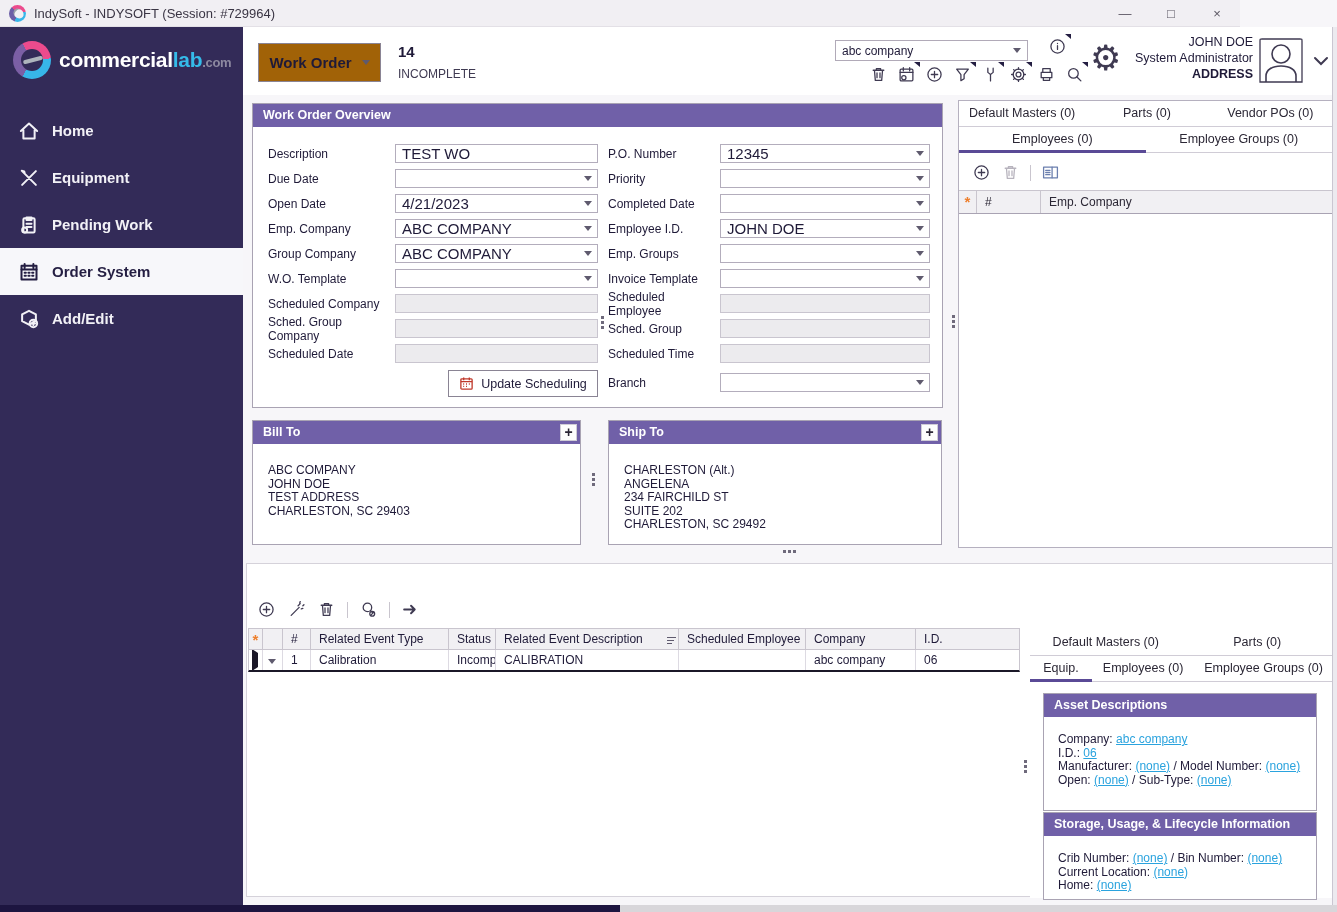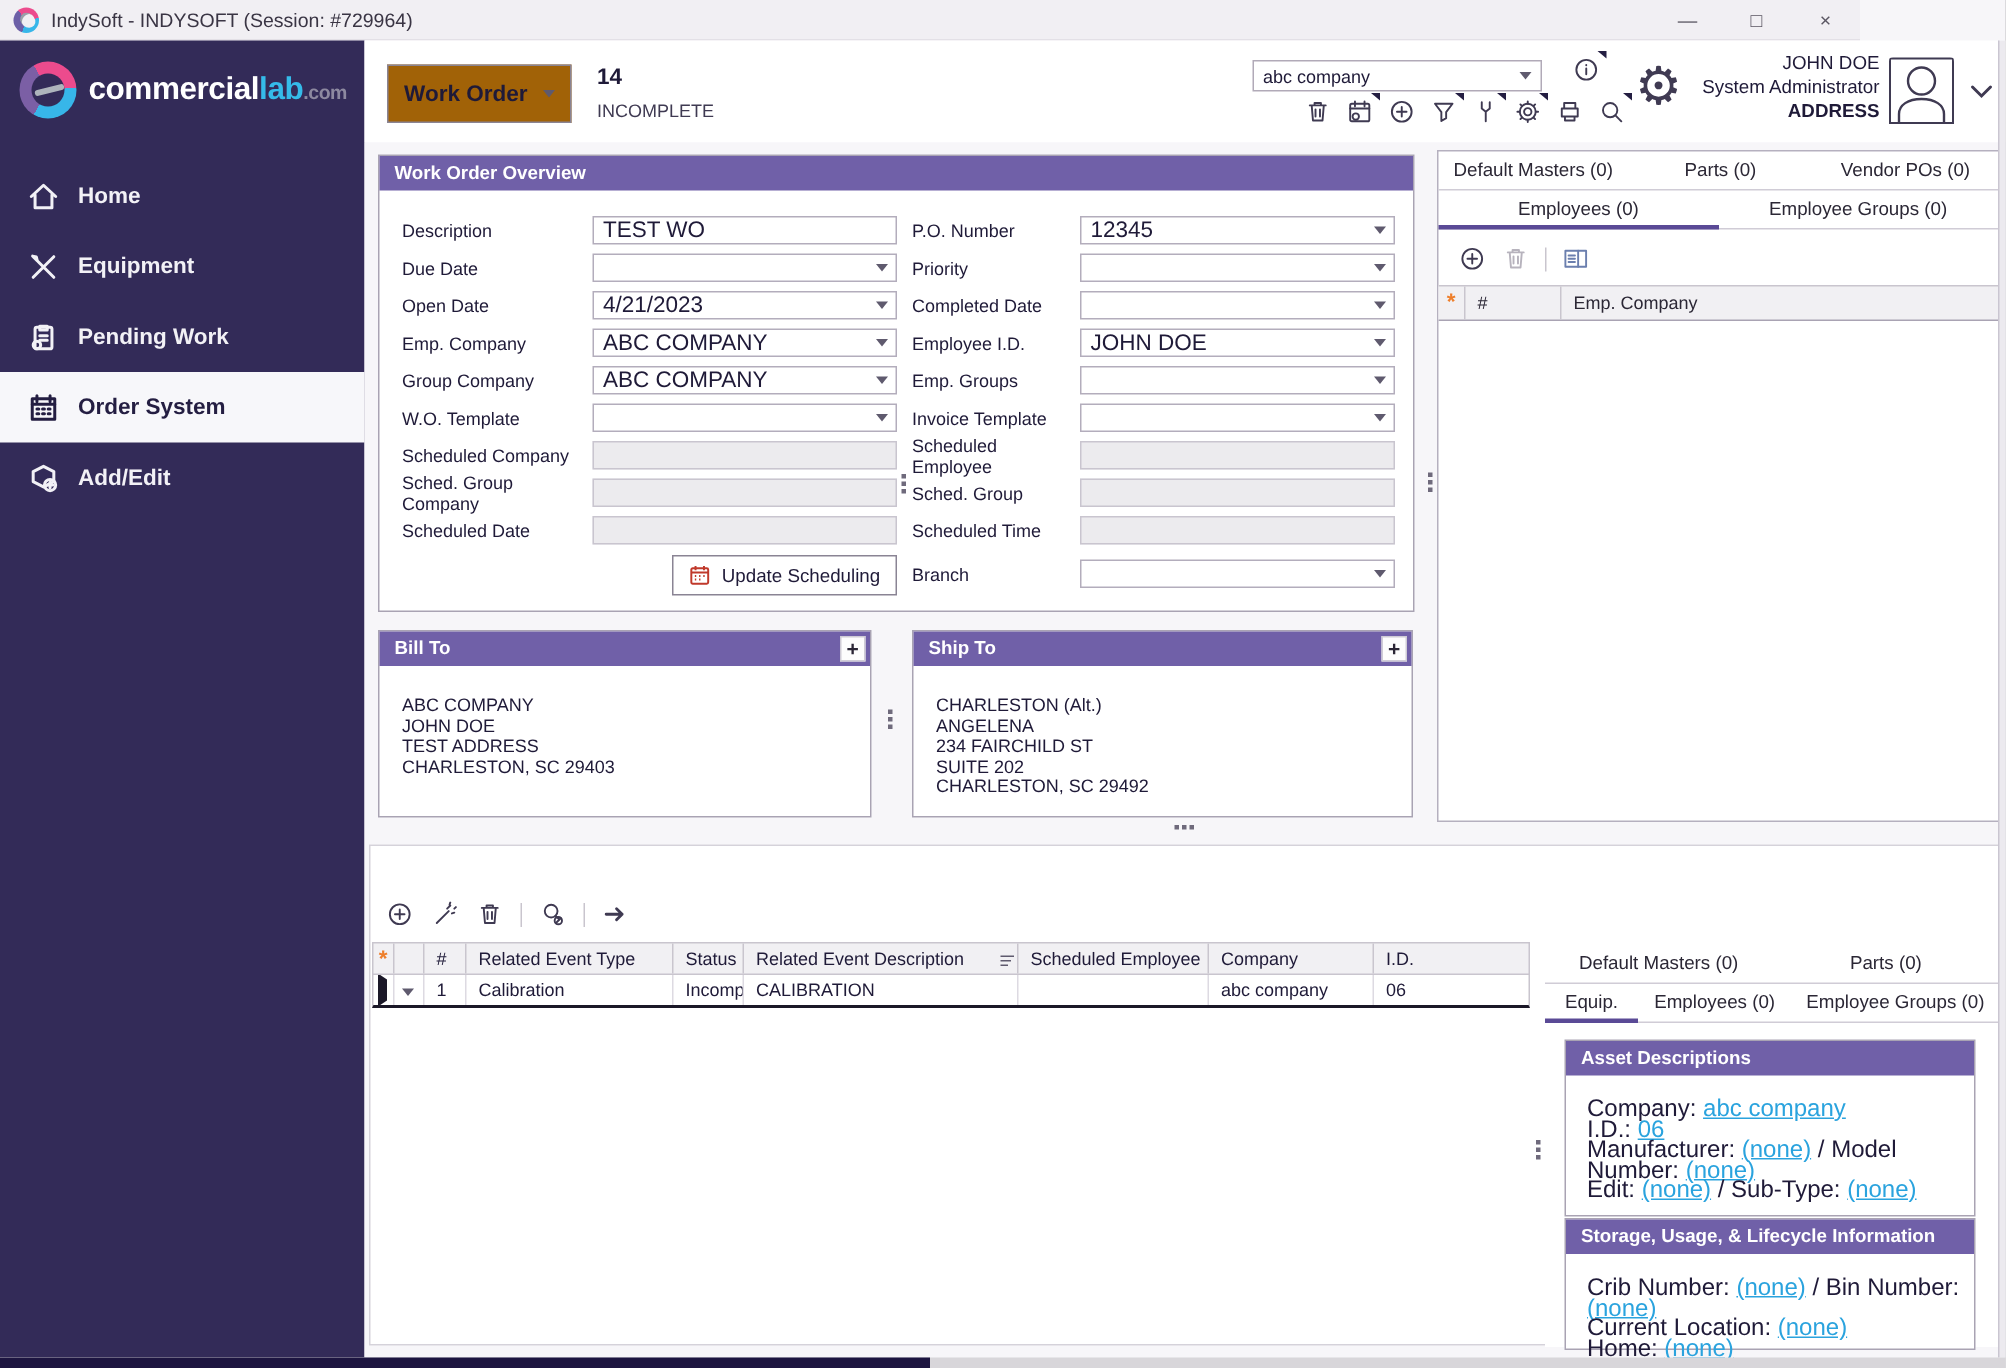--- a/index.html
+++ b/index.html
@@ -106,21 +106,21 @@
   .c-type{width:138px;flex:none;} .c-status{width:47px;flex:none;} .c-desc{width:183px;flex:none;}
   .c-emp{width:127px;flex:none;} .c-co{width:110px;flex:none;} .c-id{width:103px;flex:none;}
   .tri-r { width:0;height:0;border-top:4px solid transparent;border-bottom:4px solid transparent;border-left:6px solid #1b1828; margin:6px 0 0 3px; }
   .sort-ic { display:inline-block; vertical-align:middle; margin-left:24px; }
   .sort-ic i { display:block; height:1.5px; background:#5f5a6e; margin-top:1.5px; }
   .sort-ic i:nth-child(1){width:9px;} .sort-ic i:nth-child(2){width:7px;} .sort-ic i:nth-child(3){width:5px;}
 
   
   .equip-panel { position:absolute; left:787px; top:535px; width:303px; height:268px; background:#fff; }
   .sub-panel { position:absolute; background:#fff; border:1px solid #a9a3b3; }
-  .sub-body { padding:16px 0 0 14px; font-size:16px; color:#1f1a38; line-height:13.5px; }
+  .sub-body { padding:16px 0 0 14px; font-size:12px; color:#1f1a38; line-height:13.5px; }
   .lnk { color:#2aa3de; text-decoration:underline; cursor:pointer; }
 
   .right-edge { position:absolute; left:1332px; top:27px; width:5px; height:878px; background:#eceaef; border-left:1px solid #cac6d1; }
   .bottomstrip { position:absolute; left:0; top:905px; width:1337px; height:7px; background:#d8d6da; }
   .bottomstrip::before { content:''; position:absolute; left:0; top:0; width:620px; height:7px; background:#1d1540; }
 </style>
 </head>
 <body>
 
 <div id="app">
@@ -549,21 +549,21 @@
         <div class="tab fx">Employees (0)</div>
         <div class="tab fx">Employee Groups (0)</div>
       </div>
 
       <div class="sub-panel" style="left:13px; top:63px; width:274px; height:118px;">
         <div class="phead">Asset Descriptions</div>
         <div class="sub-body">
           <div><span>Company:</span> <span class="lnk">abc company</span></div>
           <div><span>I.D.:</span> <span class="lnk">06</span></div>
           <div><span>Manufacturer:</span> <span class="lnk">(none)</span> <span>/ Model Number:</span> <span class="lnk">(none)</span></div>
-          <div><span>Edit:</span> <span class="lnk">(none)</span> <span>/ Sub-Type:</span> <span class="lnk">(none)</span></div>
+          <div><span>Open:</span> <span class="lnk">(none)</span> <span>/ Sub-Type:</span> <span class="lnk">(none)</span></div>
         </div>
       </div>
 
       <div class="sub-panel" style="left:13px; top:182px; width:274px; height:88px;">
         <div class="phead">Storage, Usage, &amp; Lifecycle Information</div>
         <div class="sub-body">
           <div><span>Crib Number:</span> <span class="lnk">(none)</span> <span>/ Bin Number:</span> <span class="lnk">(none)</span></div>
           <div><span>Current Location:</span> <span class="lnk">(none)</span></div>
           <div><span>Home:</span> <span class="lnk">(none)</span></div>
         </div>

